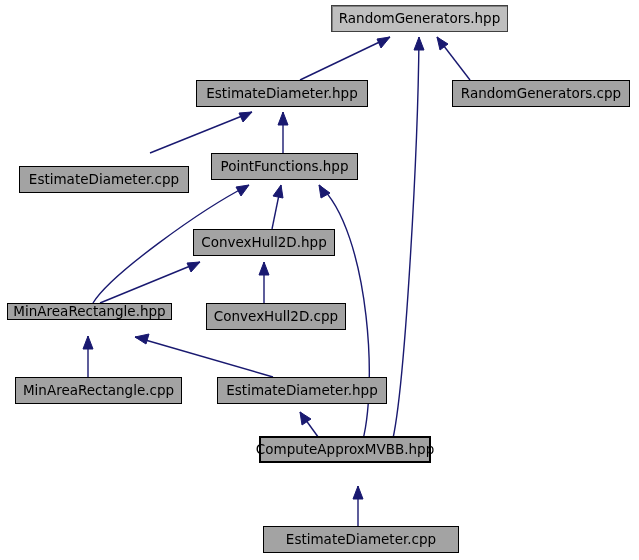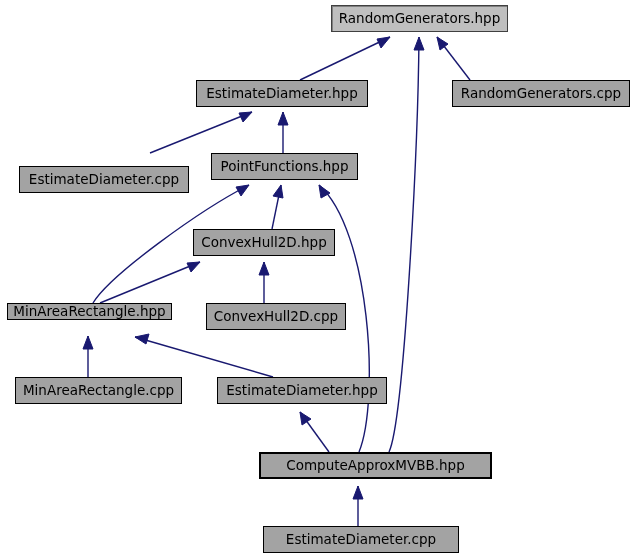--- a/index.html
+++ b/index.html
@@ -88,15 +88,15 @@
 <div class="node root" style="left: 331px; top: 5px; width: 177px; height: 27px;">RandomGenerators.hpp</div>
     <div class="node" style="left: 196px; top: 80px; width: 172px; height: 27px;">EstimateDiameter.hpp</div>
     <div class="node" style="left: 452px; top: 80px; width: 178px; height: 27px;">RandomGenerators.cpp</div>
     <div class="node" style="left: 19px; top: 166px; width: 170px; height: 27px;">EstimateDiameter.cpp</div>
     <div class="node" style="left: 211px; top: 153px; width: 147px; height: 27px;">PointFunctions.hpp</div>
     <div class="node" style="left: 193px; top: 229px; width: 142px; height: 27px; text-align: center;">ConvexHull2D.hpp</div>
     <div class="node" style="left: 7px; top: 303px; width: 165px; height: 17px; text-align: center;">MinAreaRectangle.hpp</div>
     <div class="node" style="left: 206px; top: 303px; width: 140px; height: 27px;">ConvexHull2D.cpp</div>
     <div class="node" style="left: 5px; top: 377px; width: 167px; height: 27px; margin-left: 10px;">MinAreaRectangle.cpp</div>
     <div class="node" style="left: 217px; top: 377px; width: 170px; height: 27px;">EstimateDiameter.hpp</div>
-    <div class="node current" style="left: 259px; top: 452px; width: 233px; height: 27px;">ComputeApproxMVBB.hpp</div>
+    <div class="node current" style="left: 259px; top: 436px; width: 172px; height: 27px;">ComputeApproxMVBB.hpp</div>
     <div class="node" style="left: 263px; top: 526px; width: 196px; height: 27px;">EstimateDiameter.cpp</div>
   </div>
 
 </body></html>

